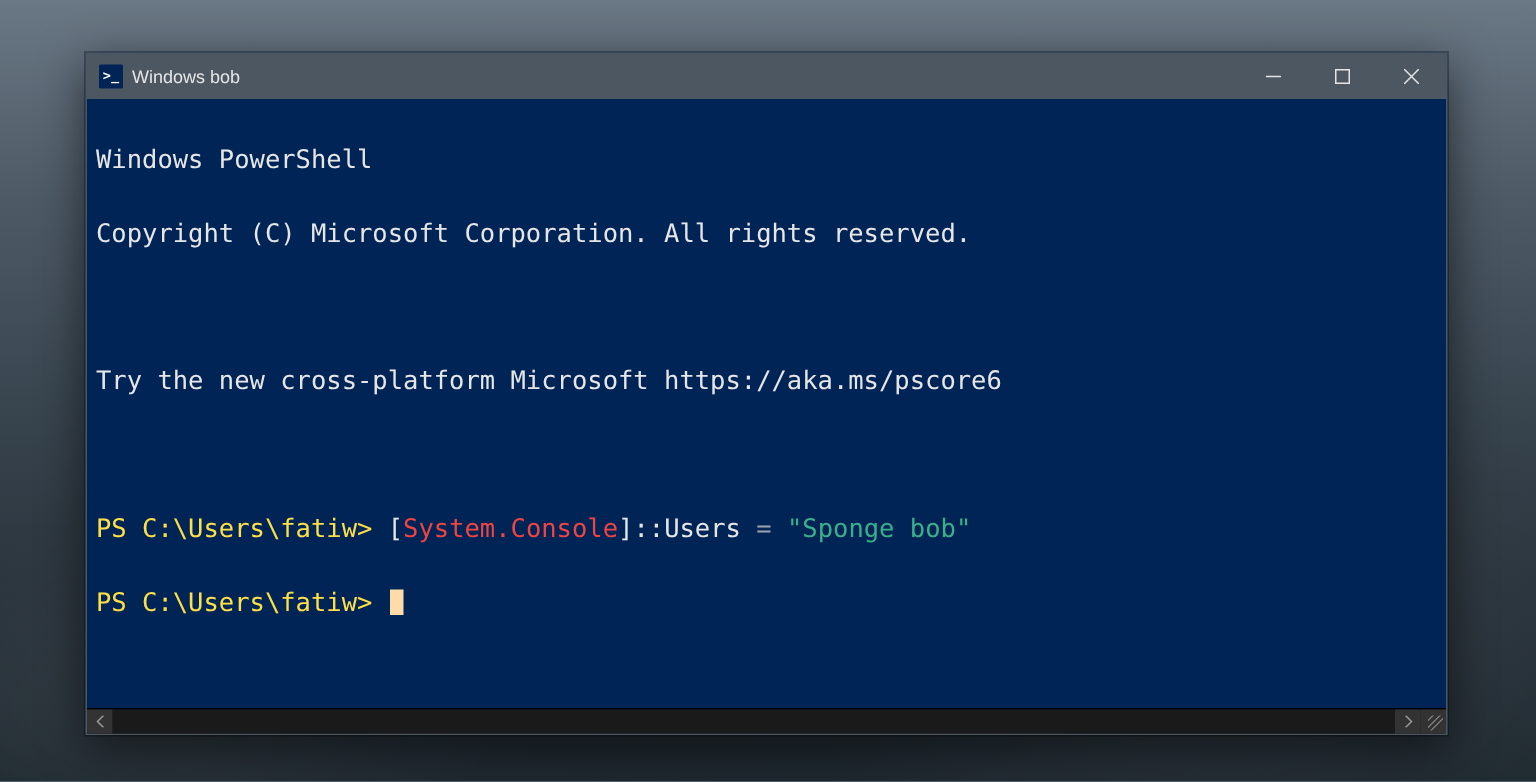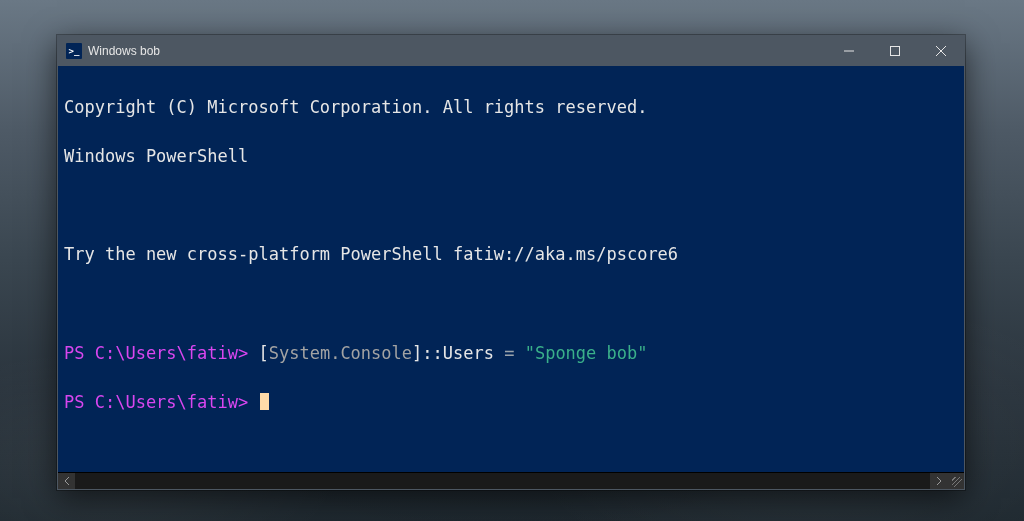--- a/index.html
+++ b/index.html
@@ -73,23 +73,23 @@
     padding: 4px 6px 0 6px;
     font-family: Consolas, "Lucida Console", monospace;
     font-size: 17px;
     line-height: 1.45;
     color: #e6e6e6;
     overflow: hidden;
     white-space: pre;
   }
   .terminal .line { white-space: pre; }
 
-  .prompt { color: #d946ef; }
+  .prompt { color: #fde047; }
   .bracket { color: #e6e6e6; }
-  .type { color: #a3a3a3; }
+  .type { color: #ef4444; }
   .prop { color: #e6e6e6; }
   .op { color: #9aa3ab; }
   .str { color: #3ab08a; }
   .cursor {
     display: inline-block;
     width: 9px; height: 17px;
     background: #fedba9;
     vertical-align: text-bottom;
     margin-left: 2px;
     transform: translateY(-2px);
@@ -154,24 +154,24 @@
     </span>
     <span class="win-btn close">
       <svg viewBox="0 0 10 10">
           <line x1="0" y1="0" x2="10" y2="10"></line>
           <line x1="10" y1="0" x2="0" y2="10"></line>
         </svg>
     </span>
   </div>
 
   <div class="terminal">
+<div class="line">Windows PowerShell</div>
 <div class="line">Copyright (C) Microsoft Corporation. All rights reserved.</div>
-<div class="line">Windows PowerShell</div>
 <div class="line"> </div>
-<div class="line">Try the new cross-platform PowerShell fatiw://aka.ms/pscore6</div>
+<div class="line">Try the new cross-platform Microsoft https://aka.ms/pscore6</div>
 <div class="line"> </div>
 <div class="line"><span class="prompt">PS C:\Users\fatiw&gt;</span> <span class="bracket">[</span><span class="type">System.Console</span><span class="bracket">]</span><span class="prop">::</span><span class="prop">Users</span><span class="op"> = </span><span class="str">"Sponge bob"</span></div>
 <div class="line"><span class="prompt">PS C:\Users\fatiw&gt;</span> <span class="cursor"></span></div>
   </div>
 
   <div class="scrollbar-h">
     <span class="sb-btn">
       <svg viewBox="0 0 6 8" width="6" height="8">
           <path d="M5 0 L1 4 L5 8" stroke="#999" fill="none"></path>
         </svg>

